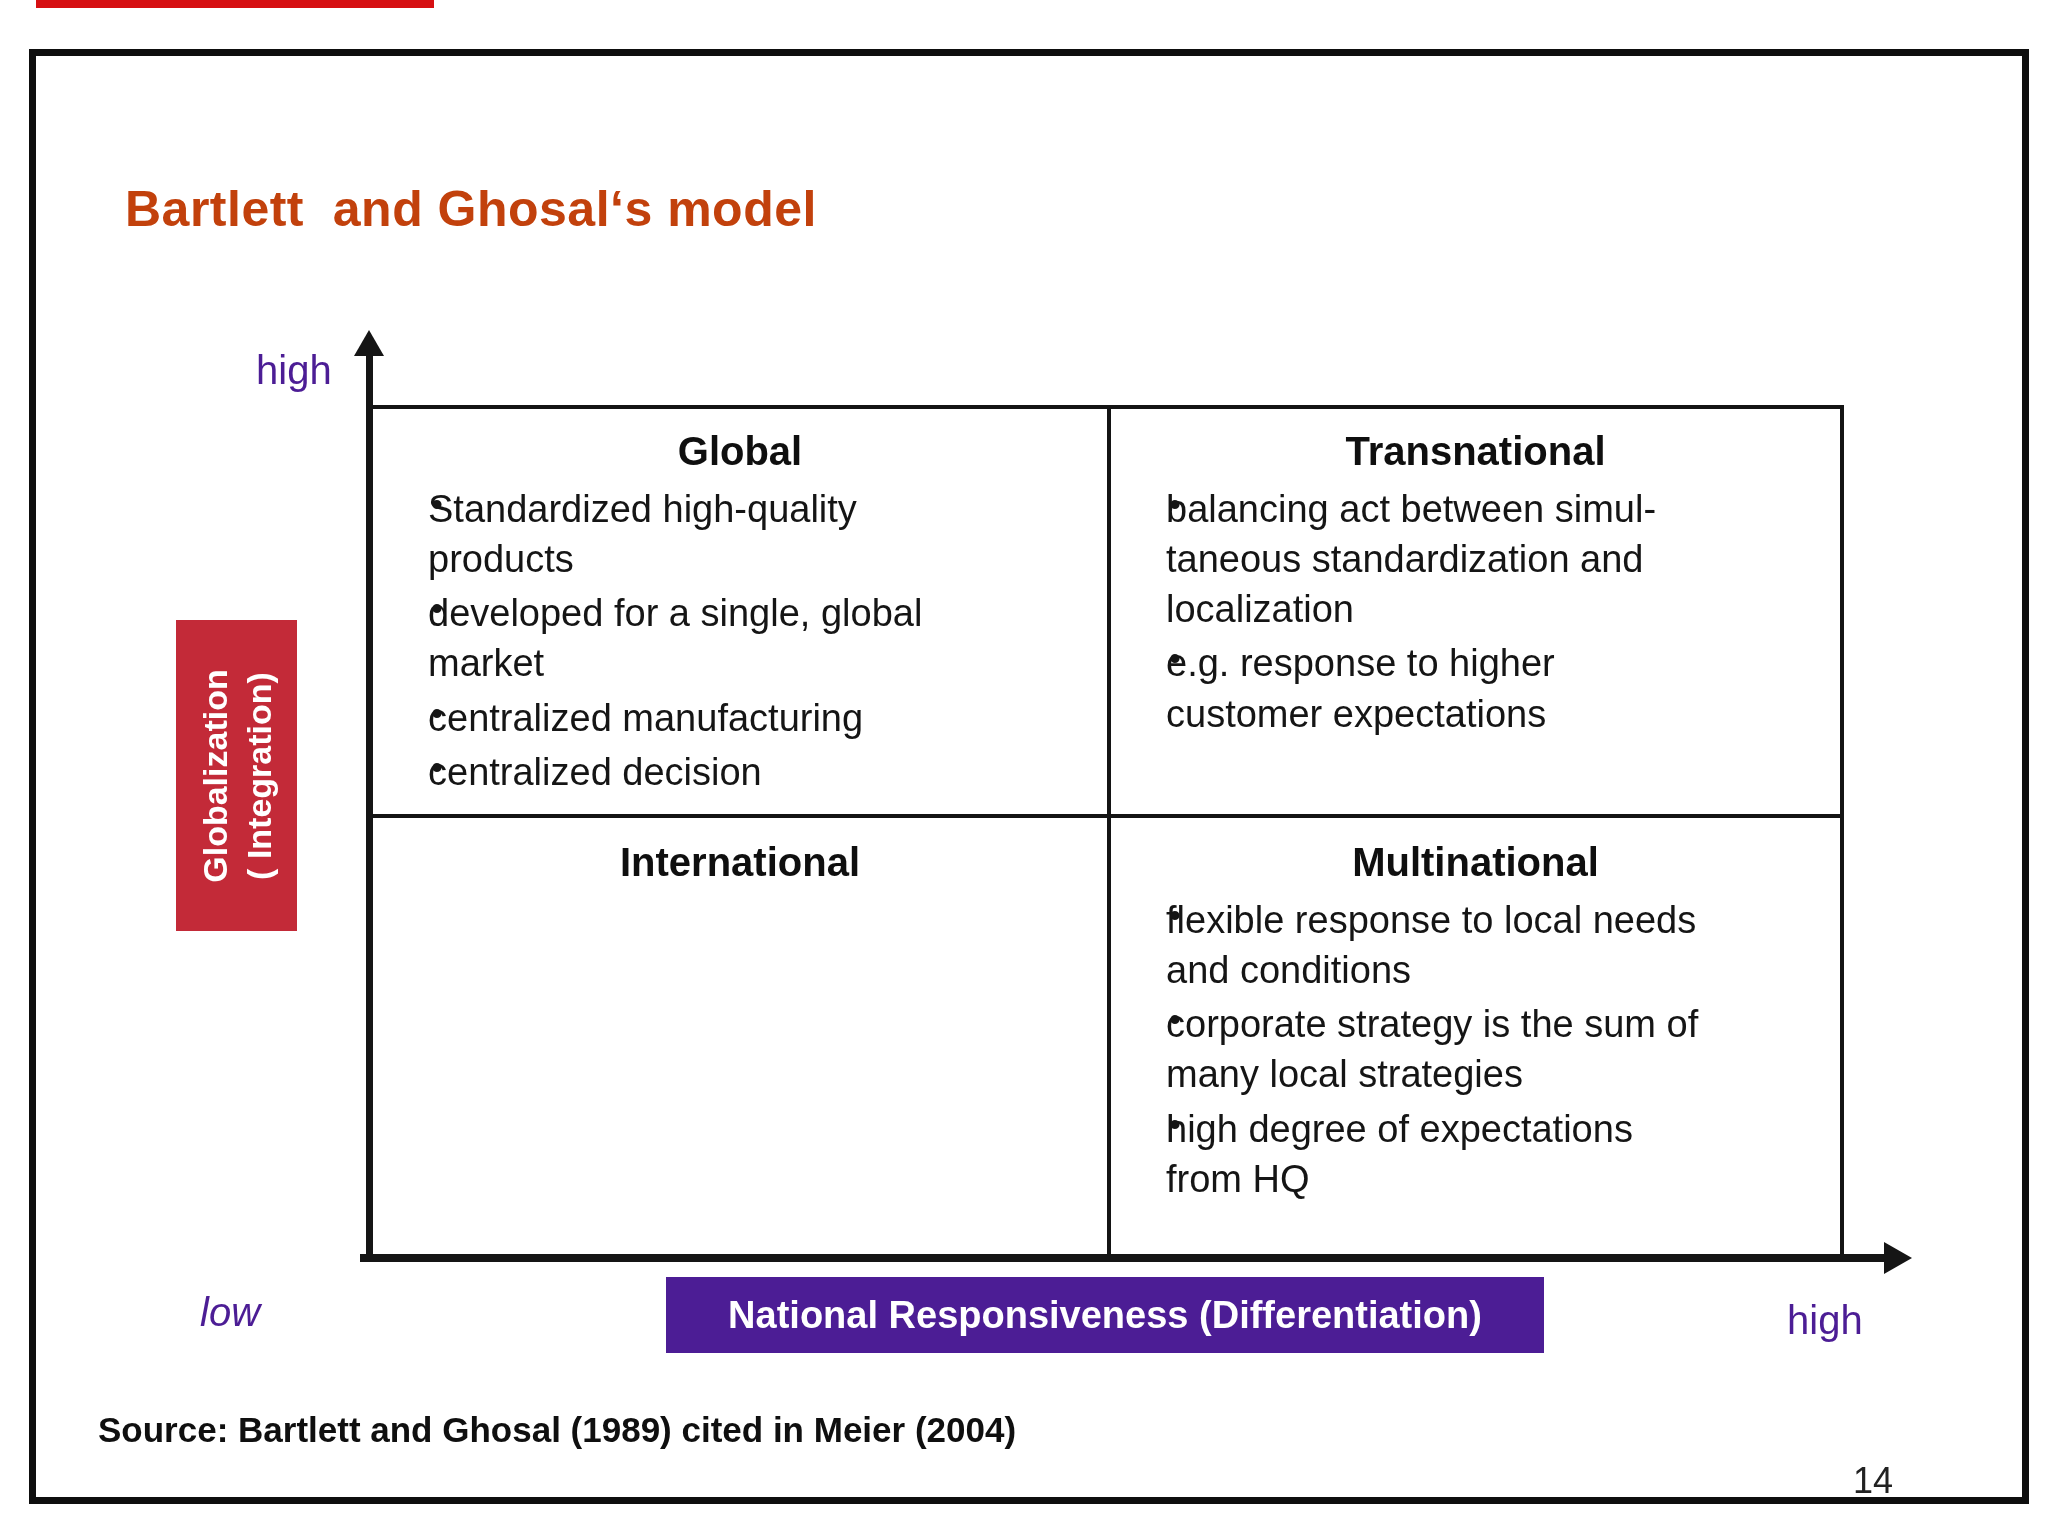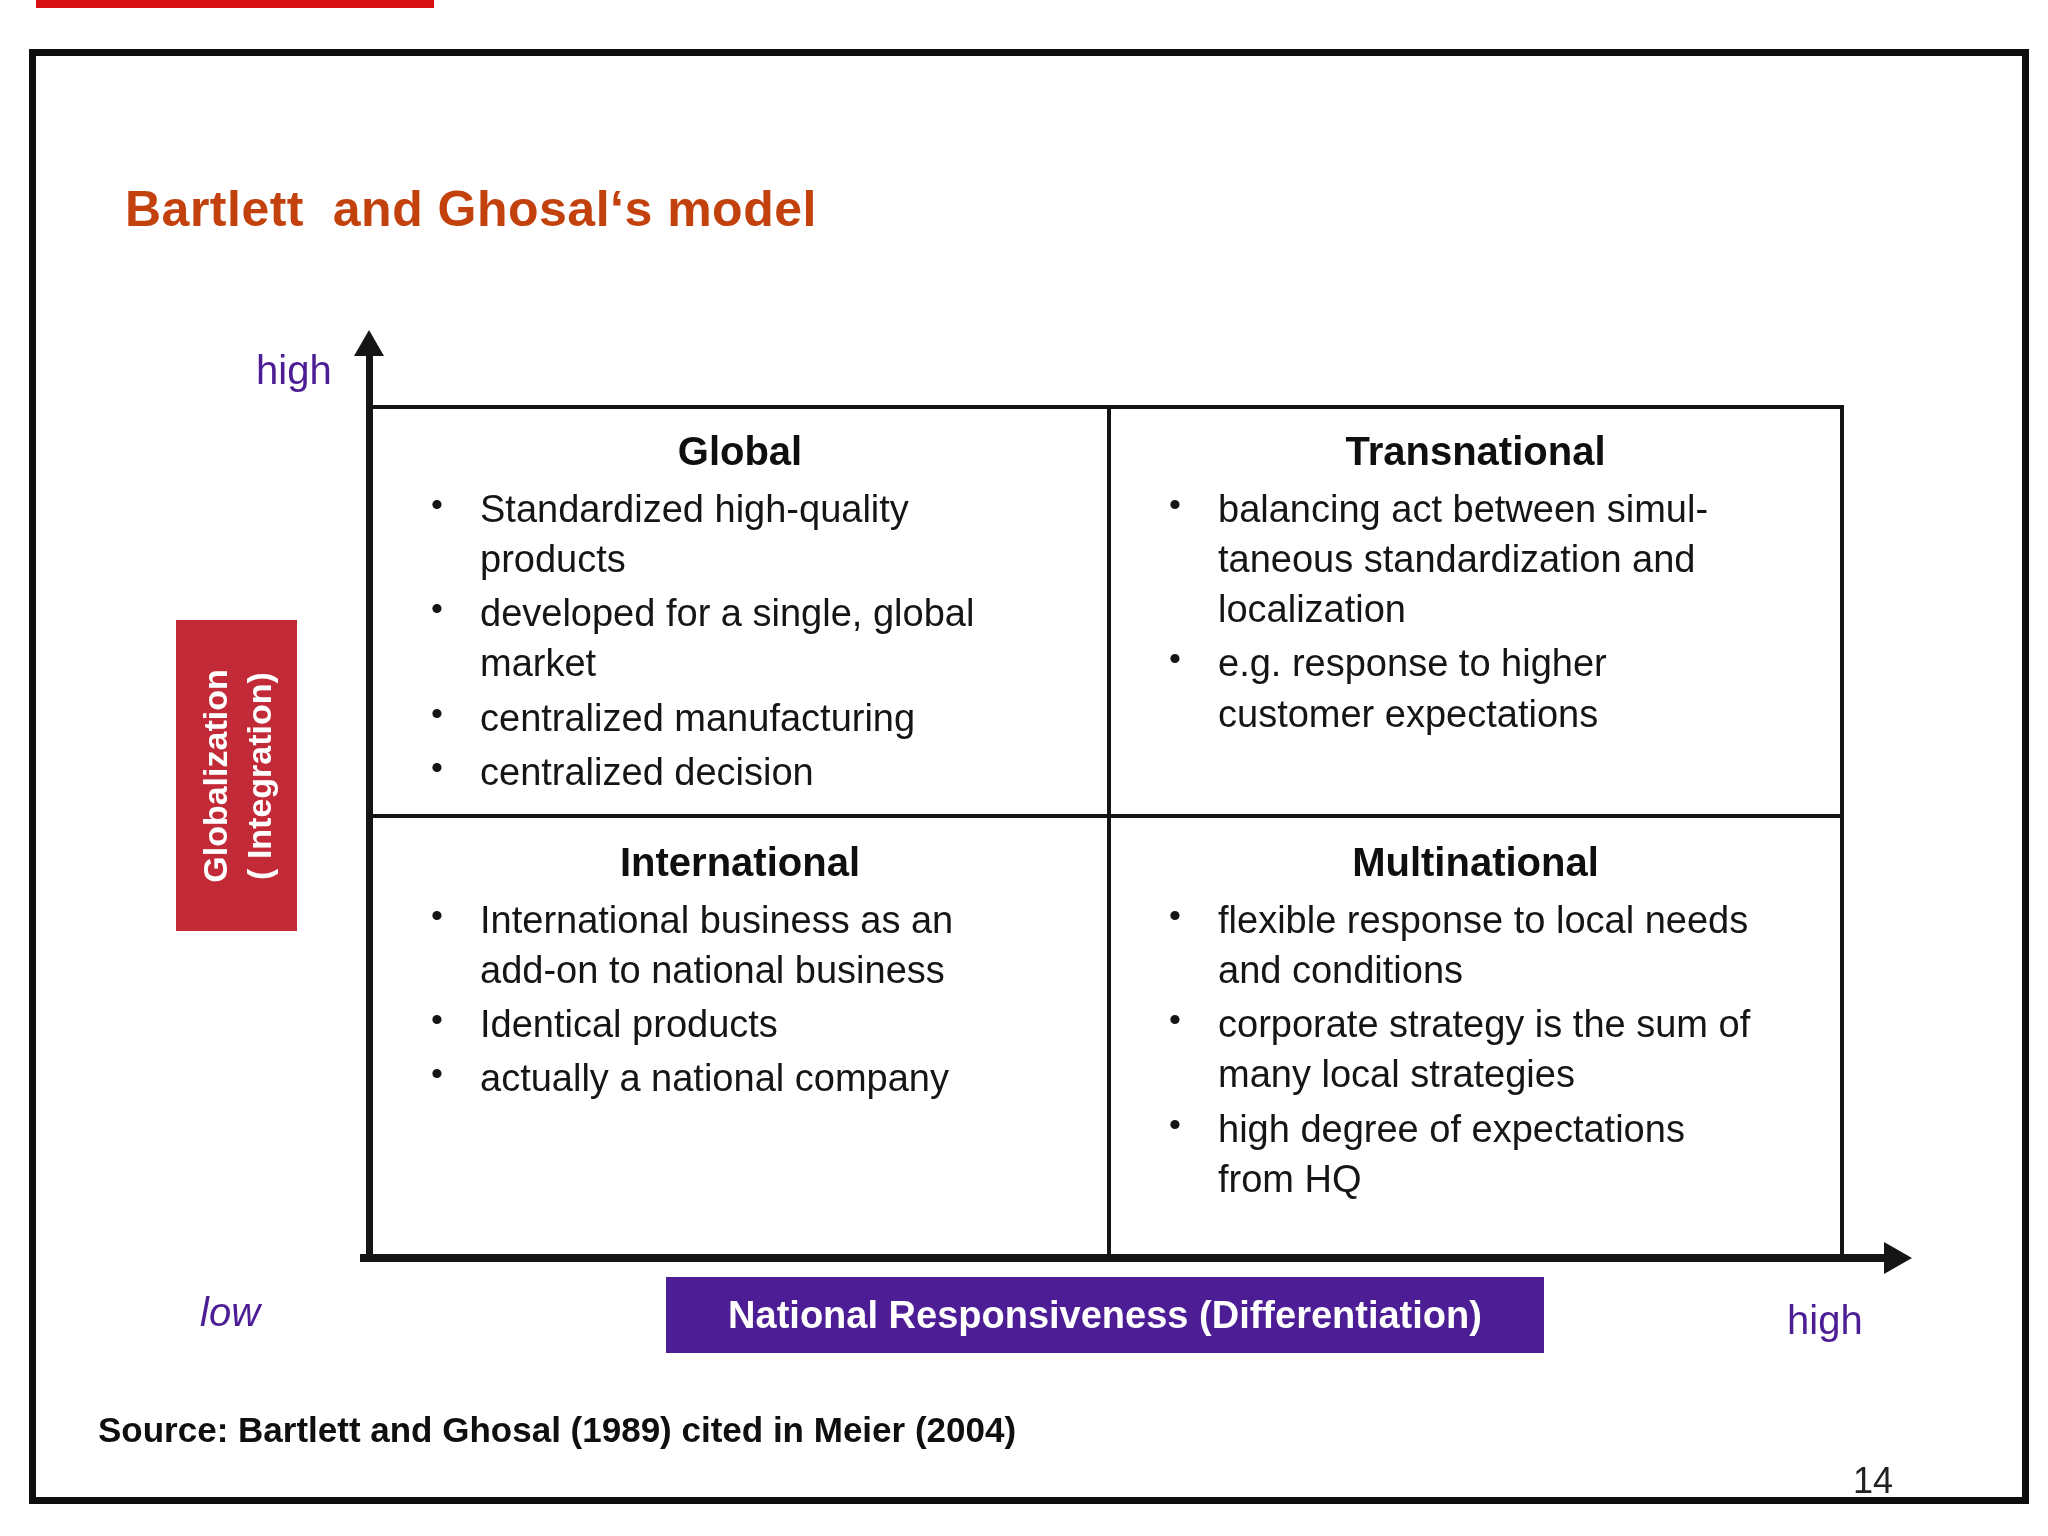--- a/index.html
+++ b/index.html
@@ -46,21 +46,21 @@
   .quad-global{left:373px;top:409px;width:734px;height:405px;}
   .quad-transnational{left:1111px;top:409px;width:729px;height:443px;}
   .quad-international{left:373px;top:820px;width:734px;height:434px;}
   .quad-multinational{left:1111px;top:820px;width:729px;height:434px;}
 
   .quad-title{
     text-align:center;font-weight:bold;font-size:40px;color:#0f0f0f;
     margin:20px 0 10px 0;
   }
   .quad ul{margin:0;padding:0;list-style:none;font-size:38px;line-height:1.32;color:#151515;}
-  .quad li{position:relative;padding-left:107px;padding-right:10px;
+  .quad li{position:relative;padding-left:55px;padding-right:10px;
     white-space:pre-line;margin-bottom:4px;}
   .quad li::before{content:"\2022";position:absolute;left:58px;top:-2px;font-size:34px;}
 
   
   .y-title-box{left:176px;top:620px;width:121px;height:311px;}
   .y-title-text{
     position:absolute;left:50%;top:50%;width:311px;
     transform:translate(-50%,-50%) rotate(-90deg);
     color:#ffffff;font-weight:bold;font-size:34px;line-height:1.3;
     text-align:center;white-space:pre-line;
@@ -116,26 +116,20 @@
       <li>balancing act between simul-
 taneous standardization and
 localization</li>
       <li>e.g. response to higher
 customer expectations</li>
     </ul>
 </div>
 
 <div class="abs quad quad-international">
   <div class="quad-title">International</div>
-  <ul>
-      <li>International business as an
-add-on to national business</li>
-      <li>Identical products</li>
-      <li>actually a national company</li>
-    </ul>
 </div>
 
 <div class="abs quad quad-multinational">
   <div class="quad-title">Multinational</div>
   <ul>
       <li>flexible response to local needs
 and conditions</li>
       <li>corporate strategy is the sum of
 many local strategies</li>
       <li>high degree of expectations

